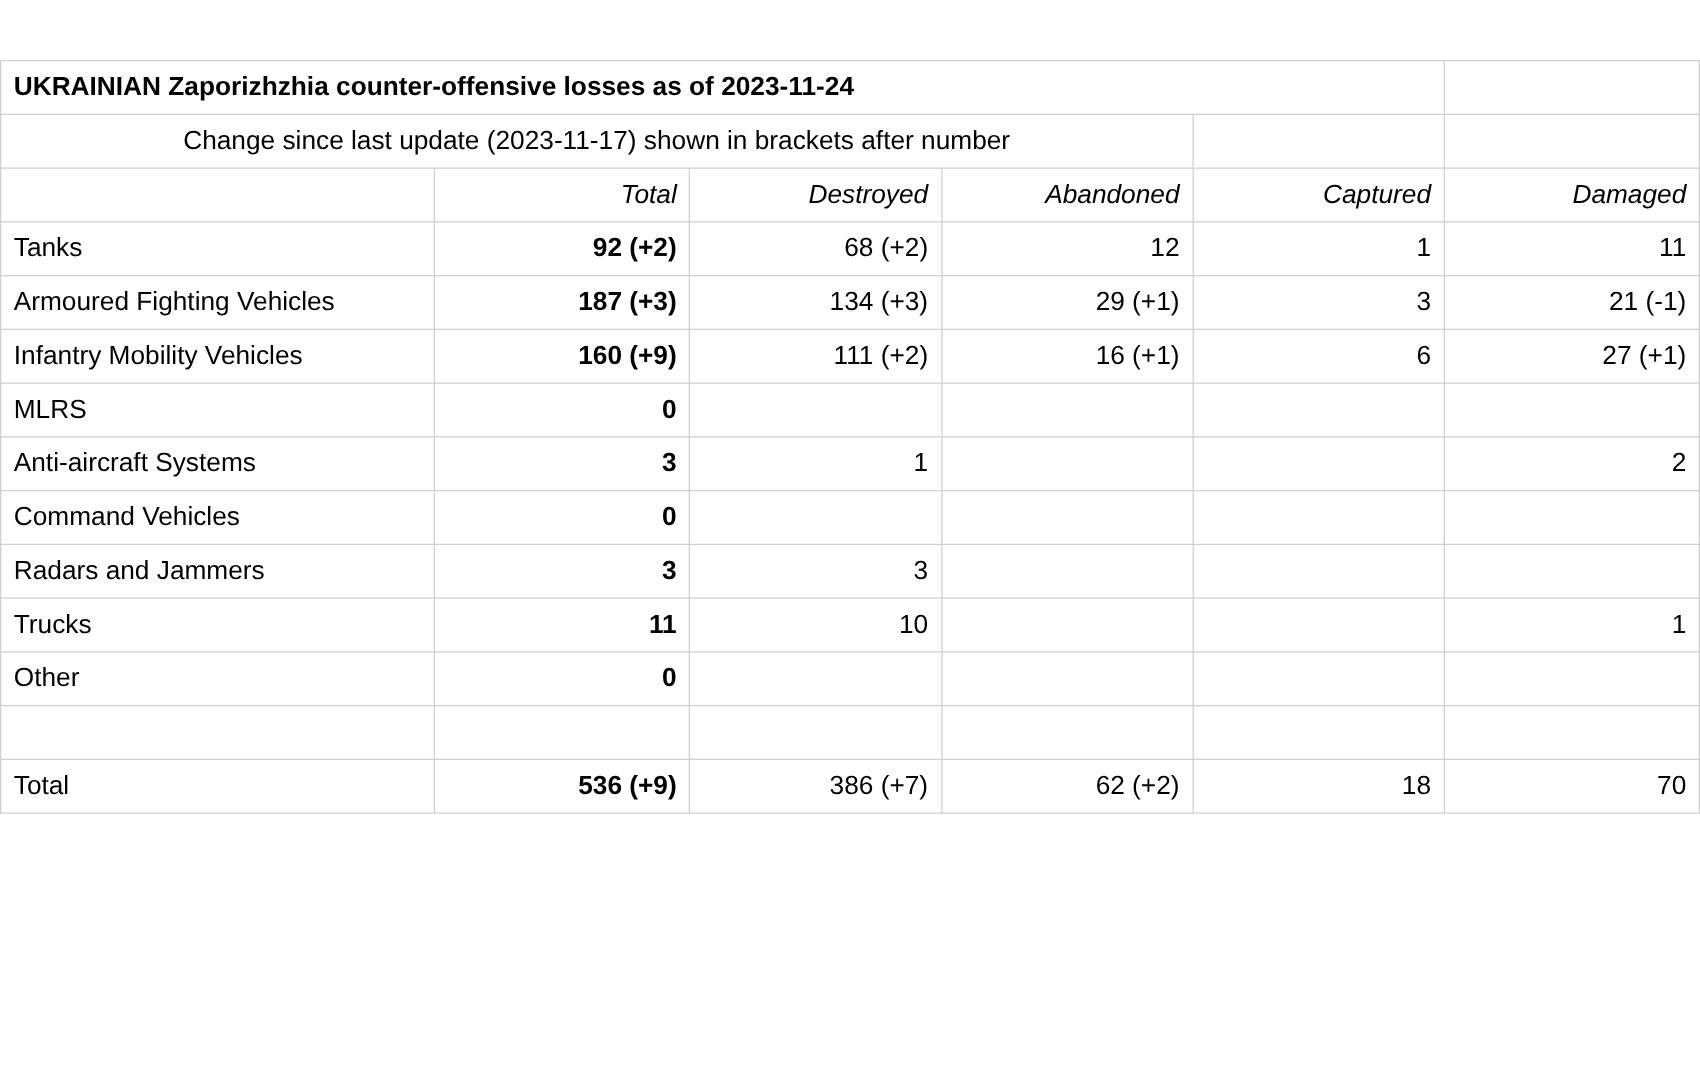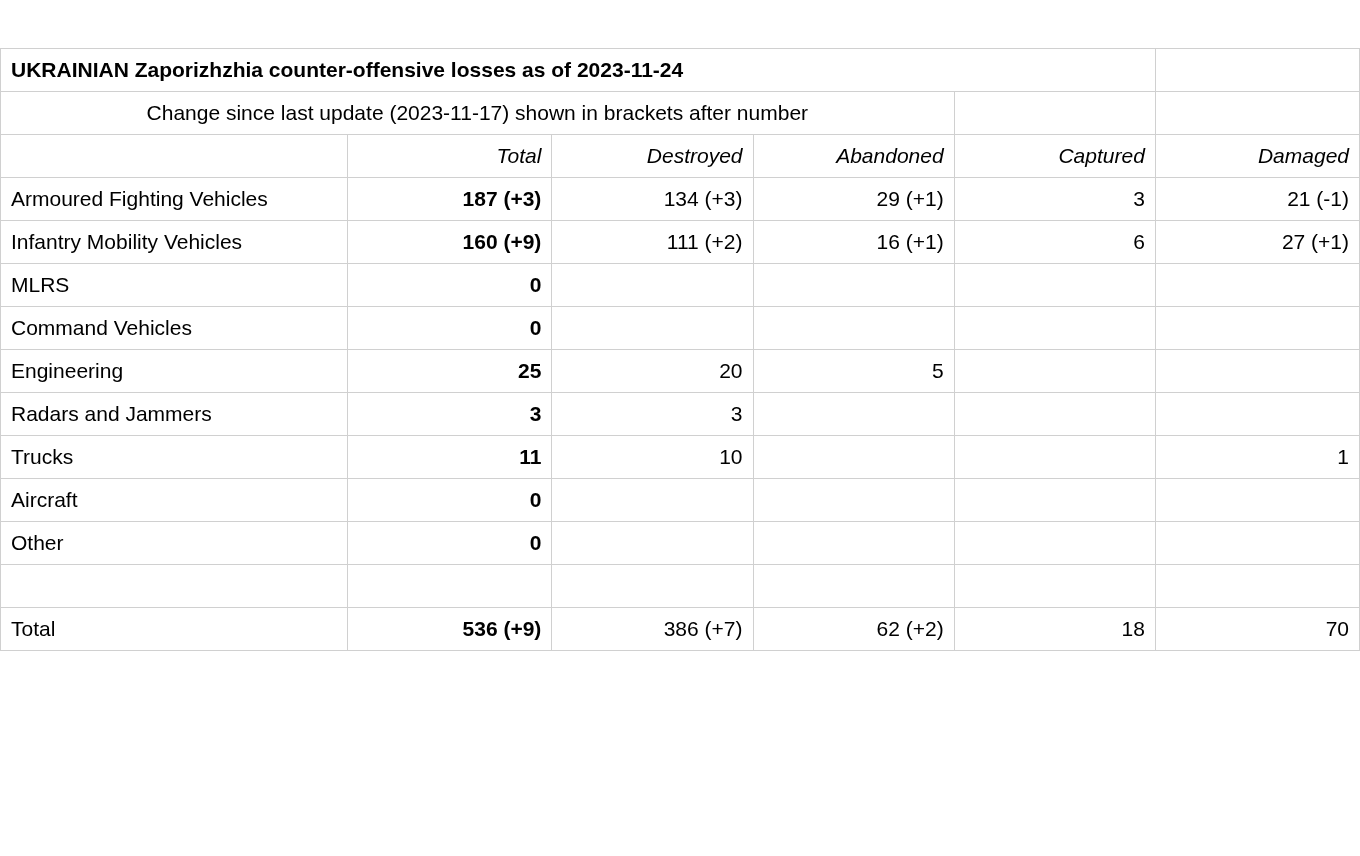--- a/index.html
+++ b/index.html
@@ -113,20 +113,28 @@
       <tr>
         <td class="header-cell"></td>
         <td class="header-cell">Total</td>
         <td class="header-cell">Destroyed</td>
         <td class="header-cell">Abandoned</td>
         <td class="header-cell">Captured</td>
         <td class="header-cell">Damaged</td>
       </tr>
 
       <tr>
+        <td class="rowlabel">Tanks</td>
+        <td class="num total-col">92 (+2)</td>
+        <td class="num">68 (+2)</td>
+        <td class="num">12</td>
+        <td class="num">1</td>
+        <td class="num">11</td>
+      </tr>
+      <tr>
         <td class="rowlabel">Armoured Fighting Vehicles</td>
         <td class="num total-col">187 (+3)</td>
         <td class="num">134 (+3)</td>
         <td class="num">29 (+1)</td>
         <td class="num">3</td>
         <td class="num">21 (-1)</td>
       </tr>
       <tr>
         <td class="rowlabel">Infantry Mobility Vehicles</td>
         <td class="num total-col">160 (+9)</td>
@@ -137,58 +145,50 @@
       </tr>
       <tr>
         <td class="rowlabel">MLRS</td>
         <td class="num total-col">0</td>
         <td class="num"></td>
         <td class="num"></td>
         <td class="num"></td>
         <td class="num"></td>
       </tr>
       <tr>
+        <td class="rowlabel">Anti-aircraft Systems</td>
+        <td class="num total-col">3</td>
+        <td class="num">1</td>
+        <td class="num"></td>
+        <td class="num"></td>
+        <td class="num">2</td>
+      </tr>
+      <tr>
         <td class="rowlabel">Command Vehicles</td>
         <td class="num total-col">0</td>
         <td class="num"></td>
         <td class="num"></td>
-        <td class="num"></td>
-        <td class="num"></td>
-      </tr>
-      <tr>
-        <td class="rowlabel">Engineering</td>
-        <td class="num total-col">25</td>
-        <td class="num">20</td>
-        <td class="num">5</td>
         <td class="num"></td>
         <td class="num"></td>
       </tr>
       <tr>
         <td class="rowlabel">Radars and Jammers</td>
         <td class="num total-col">3</td>
         <td class="num">3</td>
         <td class="num"></td>
         <td class="num"></td>
         <td class="num"></td>
       </tr>
       <tr>
         <td class="rowlabel">Trucks</td>
         <td class="num total-col">11</td>
         <td class="num">10</td>
         <td class="num"></td>
         <td class="num"></td>
         <td class="num">1</td>
-      </tr>
-      <tr>
-        <td class="rowlabel">Aircraft</td>
-        <td class="num total-col">0</td>
-        <td class="num"></td>
-        <td class="num"></td>
-        <td class="num"></td>
-        <td class="num"></td>
       </tr>
       <tr>
         <td class="rowlabel">Other</td>
         <td class="num total-col">0</td>
         <td class="num"></td>
         <td class="num"></td>
         <td class="num"></td>
         <td class="num"></td>
       </tr>
       <tr class="spacer-row">

